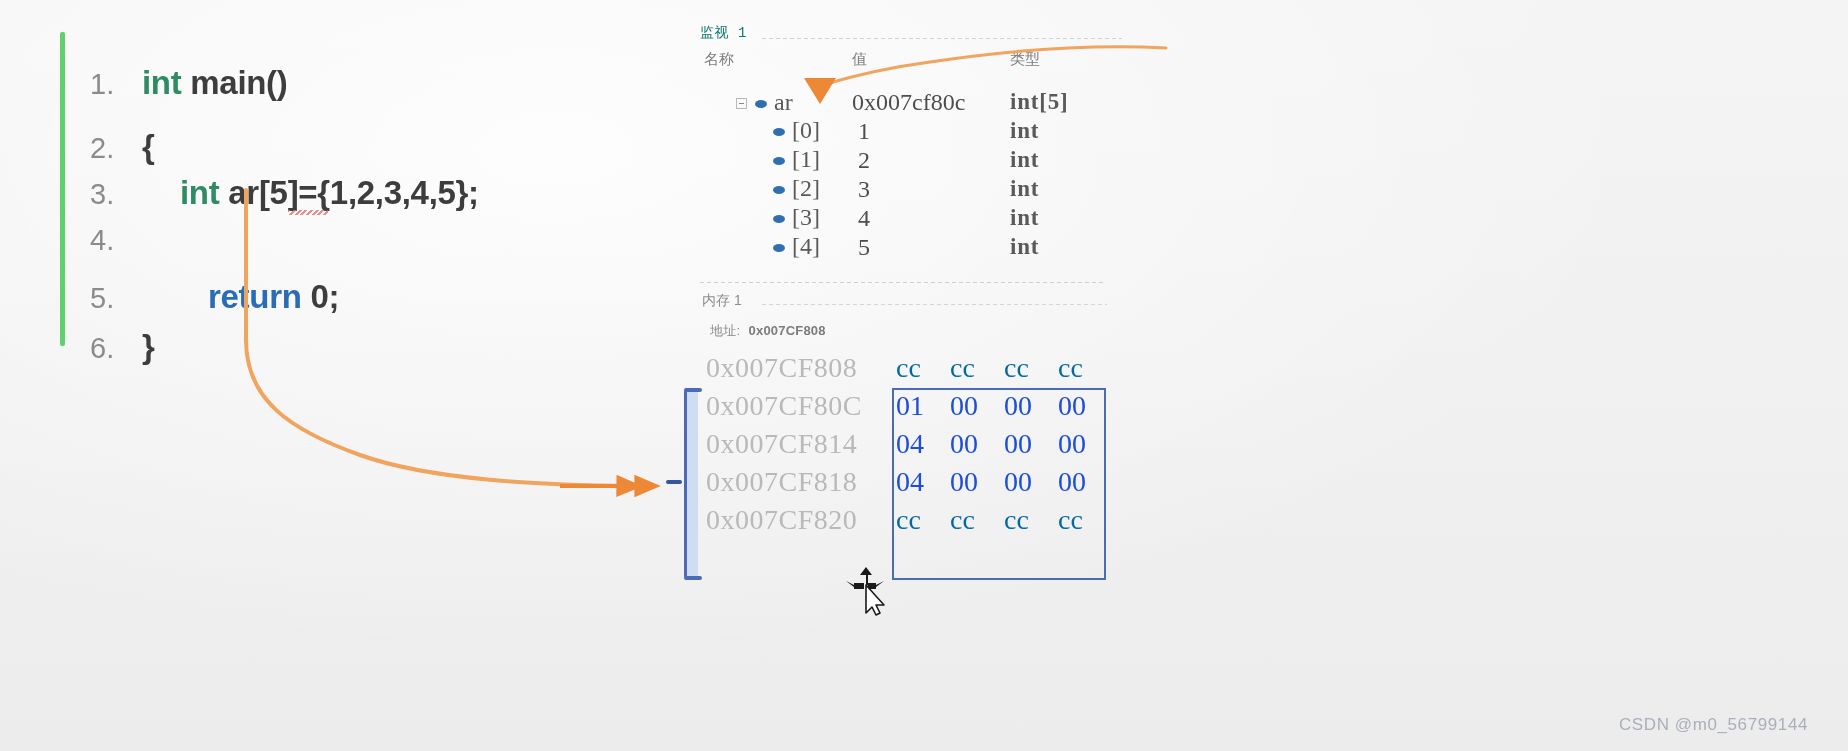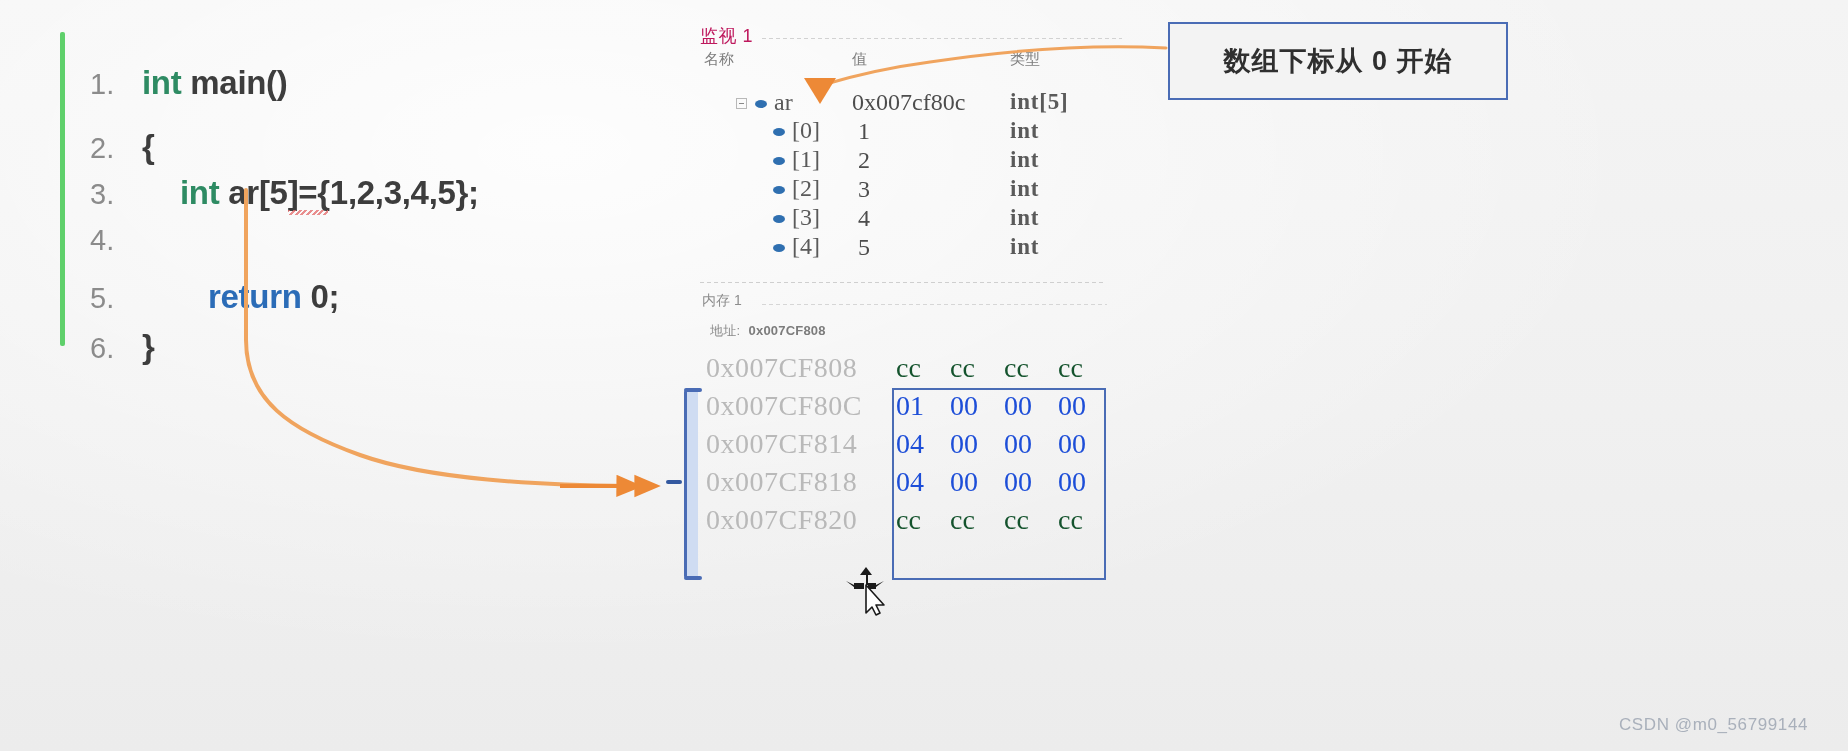--- a/index.html
+++ b/index.html
@@ -87,24 +87,24 @@
     opacity:.75;
   }
 
   
   .watch-panel{
     position:absolute;
     left:700px;top:24px;
     width:420px;height:240px;
   }
   .panel-tab{
-    font-size:18px;
-    color:#be185d;
+    font-size:14px;
+    color:#0f766e;
     letter-spacing:.5px;
-    position:absolute;left:0;top:0;
+    position:absolute;left:0;top:0;font-family:Liberation Mono, monospace;
   }
   .panel-rule{
     position:absolute;left:62px;top:14px;
     width:360px;height:1px;
     background:repeating-linear-gradient(90deg,#d2d2d2 0 4px, transparent 4px 7px);
   }
   .watch-head{
     position:absolute;top:26px;left:0;
     width:420px;height:20px;
   }
@@ -204,21 +204,21 @@
   }
   .mem-row .addr{
     position:absolute;left:6px;top:0;
     font-size:28px;
     color:#b9b9b9;
     letter-spacing:.5px;
   }
   .mem-row .bytes{
     position:absolute;left:196px;top:0;
     font-size:28px;
-    color:#14532d;
+    color:#0369a1;
     letter-spacing:0px;
   }
   .mem-row .bytes b{font-weight:400;display:inline-block;width:54px;}
   .mem-row.dim .bytes{color:#1d4ed8;}
   .mem-row.dim .bytes b{font-weight:400;}
 
   
   .byte-box{
     position:absolute;
     left:192px;top:102px;
@@ -426,23 +426,20 @@
     <div class="byte-box"></div>
 
     <div class="brace">
       <div class="bar"></div>
       <div class="cap-top"></div>
       <div class="cap-bot"></div>
       <div class="nub"></div>
     </div>
   </div>
 
-  <div class="callout">
-    <span>数组下标从 0 开始</span>
-  </div>
 
   <svg class="overlay" viewBox="0 0 1848 751">
     <defs>
       <marker id="arrowOrange" markerWidth="7" markerHeight="7" refX="3.4" refY="3.2" orient="auto">
         <path d="M0,0.4 L6.6,3.2 L0,6.0 Z" fill="#ed8936"></path>
       </marker>
       <marker id="arrowOrangeDown" markerWidth="7" markerHeight="7" refX="3.2" refY="3.4" orient="auto">
         <path d="M0,0.4 L6.6,3.2 L0,6.0 Z" fill="#ed8936"></path>
       </marker>
     </defs>

